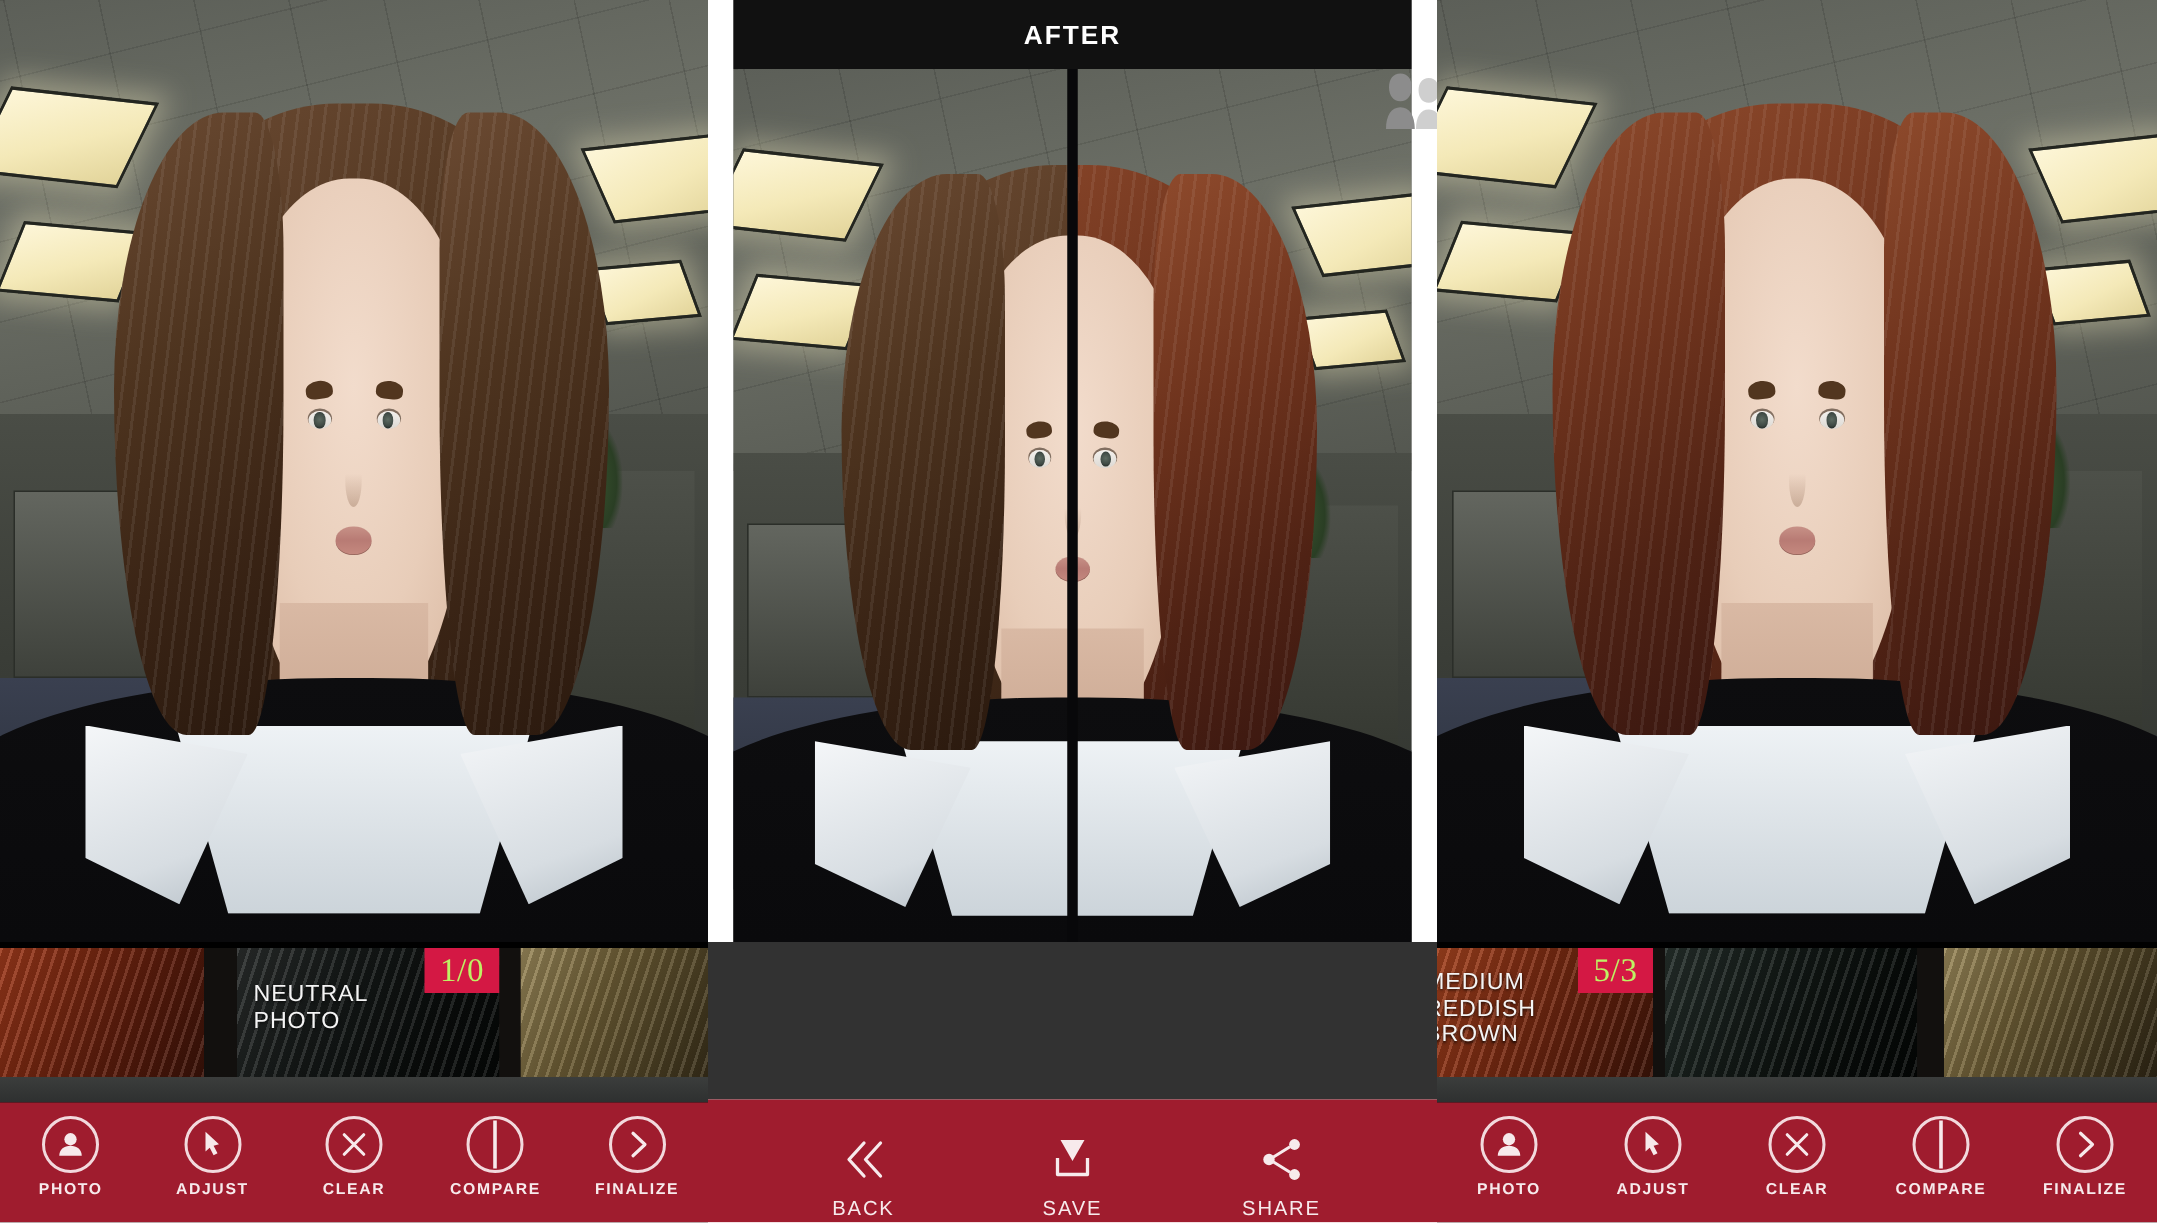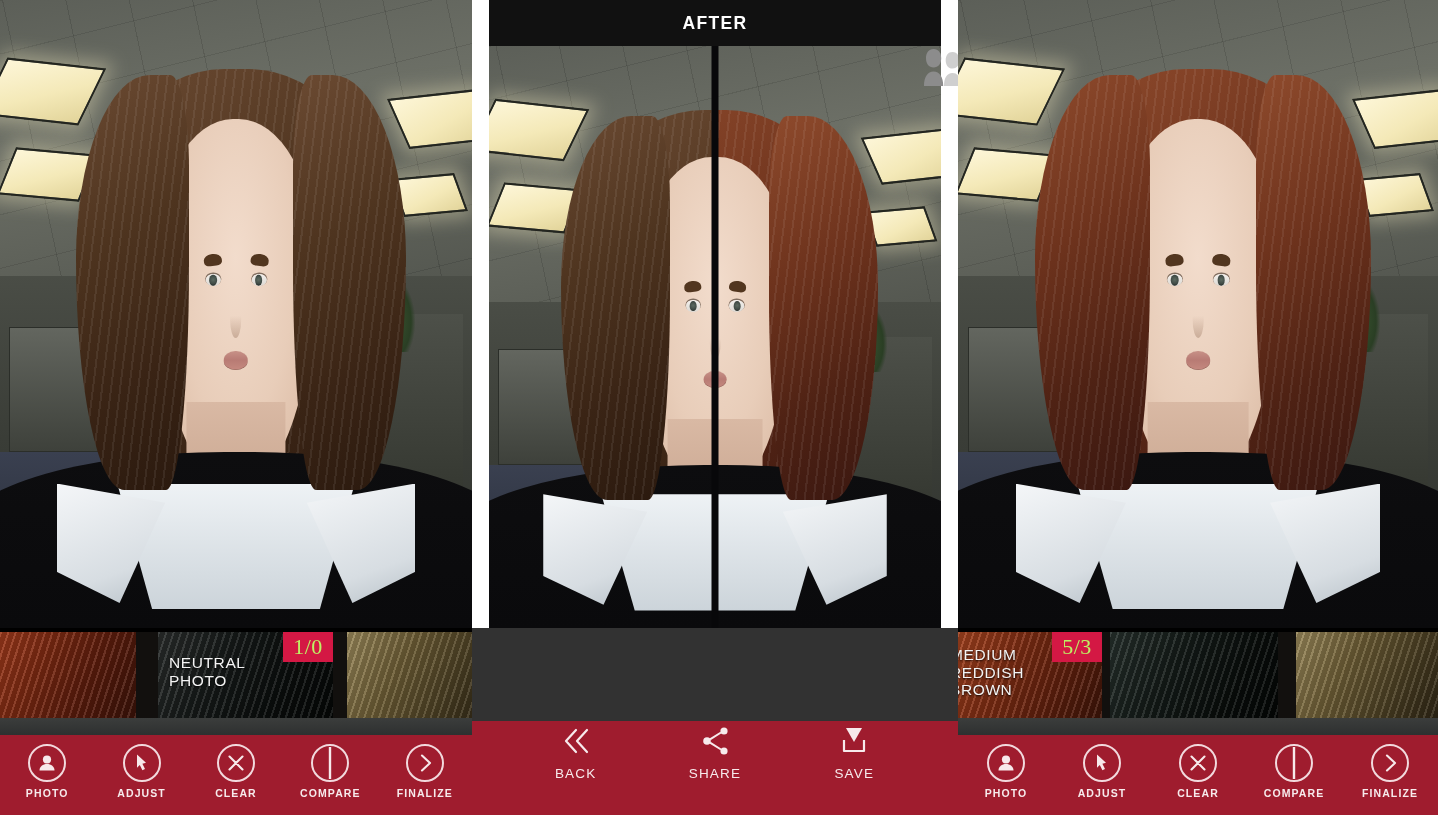--- a/index.html
+++ b/index.html
@@ -179,21 +179,21 @@
     position:absolute; left:0; right:0; top:718px; height:17px;
     background:linear-gradient(180deg,#3b3d3c 0%,#2e3030 100%);
   }
 
   
   .toolbar {
     position:absolute; left:0; right:0; bottom:0; height:80px;
     background:#9f1c2e; display:flex; align-items:flex-start; justify-content:space-around;
     padding-top:9px;
   }
-  .toolbar.mid { height:94px; background:#9f1c2e; justify-content:space-around; padding:0 34px 0; }
+  .toolbar.mid { height:82px; background:#9f1c2e; justify-content:space-around; padding:20px 34px 0; }
   .tool { display:flex; flex-direction:column; align-items:center; gap:5px; width:86px; }
   .tool-ico { width:38px; height:38px; position:relative; }
   .ring {
     position:absolute; inset:0; border:2px solid #f2d9dd; border-radius:50%;
   }
   .tool-lbl {
     color:#f7eaec; font-size:10.5px; letter-spacing:1.1px; font-weight:700;
   }
   .tool.big .tool-ico { width:46px; height:40px; }
   .tool.big .tool-lbl { font-size:13.5px; letter-spacing:1.2px; font-weight:400; }
@@ -456,36 +456,36 @@
         <div class="tool-ico">
           <svg class="g" viewBox="0 0 46 40">
               <path d="M23 9 13 20l10 11M34 9 24 20l10 11" stroke="#f7eaec" stroke-width="2.2" fill="none" stroke-linecap="round" stroke-linejoin="round"></path>
             </svg>
         </div>
         <div class="tool-lbl">BACK</div>
       </div>
       <div class="tool big">
         <div class="tool-ico">
           <svg class="g" viewBox="0 0 46 40">
+              <path d="M13 19v11h20V19" stroke="#f7eaec" stroke-width="2.2" fill="none" stroke-linejoin="round"></path>
+              <path d="M15 7h16l-8 14z" fill="#f7eaec"></path>
+            </svg>
+        </div>
+        <div class="tool-lbl">SAVE</div>
+      </div>
+      <div class="tool big">
+        <div class="tool-ico">
+          <svg class="g" viewBox="0 0 46 40">
               <circle cx="32" cy="10" r="3.6" fill="#f7eaec"></circle>
               <circle cx="32" cy="30" r="3.6" fill="#f7eaec"></circle>
               <circle cx="15" cy="20" r="3.8" fill="#f7eaec"></circle>
               <path d="M18 18.4 29 11.5M18 21.6 29 28.5" stroke="#f7eaec" stroke-width="2"></path>
             </svg>
         </div>
         <div class="tool-lbl">SHARE</div>
-      </div>
-      <div class="tool big">
-        <div class="tool-ico">
-          <svg class="g" viewBox="0 0 46 40">
-              <path d="M13 19v11h20V19" stroke="#f7eaec" stroke-width="2.2" fill="none" stroke-linejoin="round"></path>
-              <path d="M15 7h16l-8 14z" fill="#f7eaec"></path>
-            </svg>
-        </div>
-        <div class="tool-lbl">SAVE</div>
       </div>
     </div>
   </div>
 
   <div class="panel panel-right">
 
     <div class="photo">
       <div class="room">
         <div class="ceiling"></div>
           <div class="tile-grid"></div>

